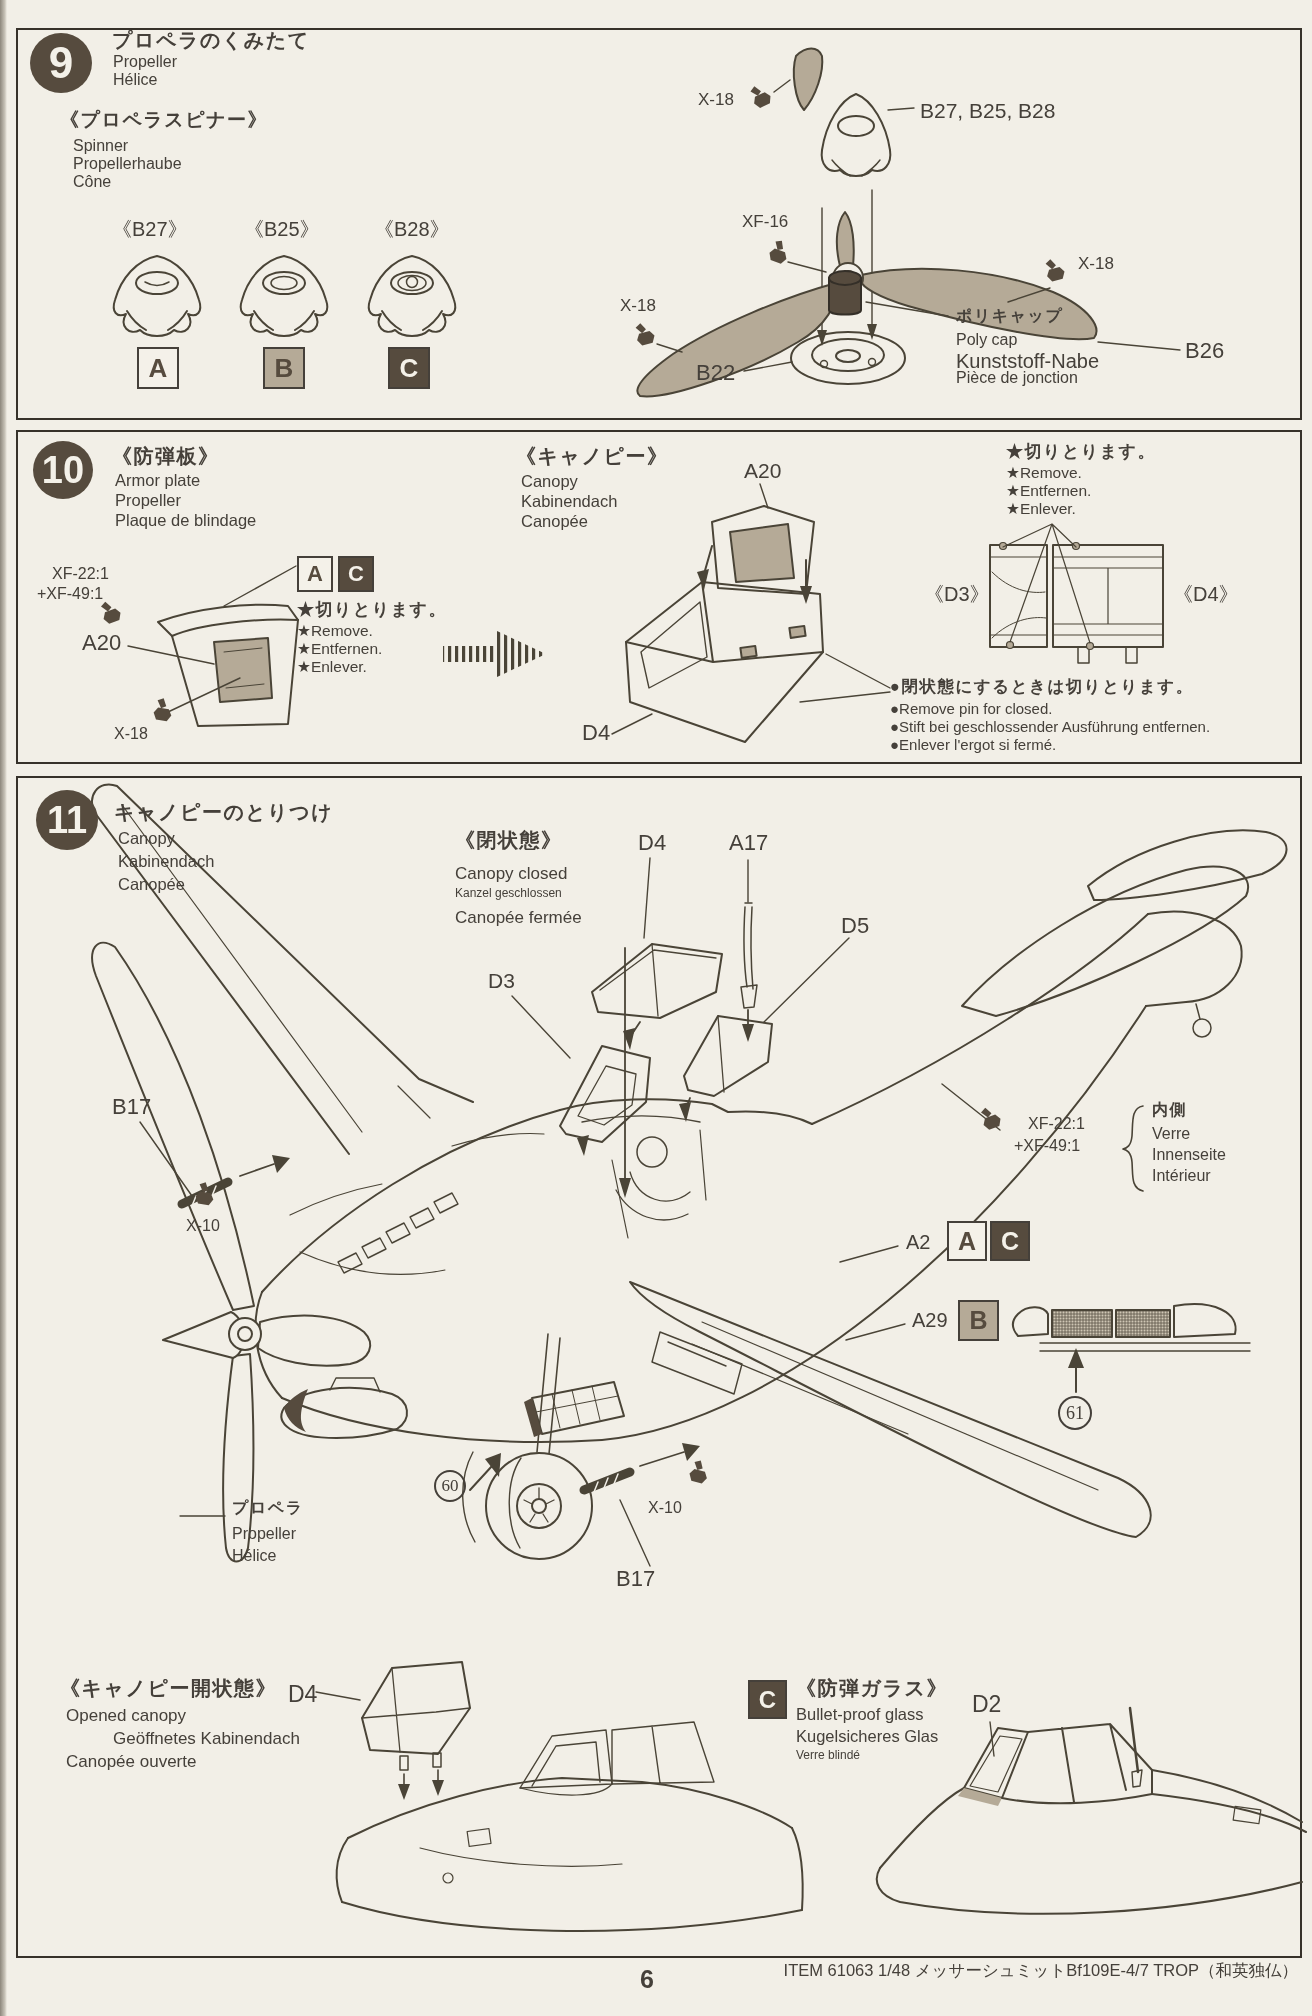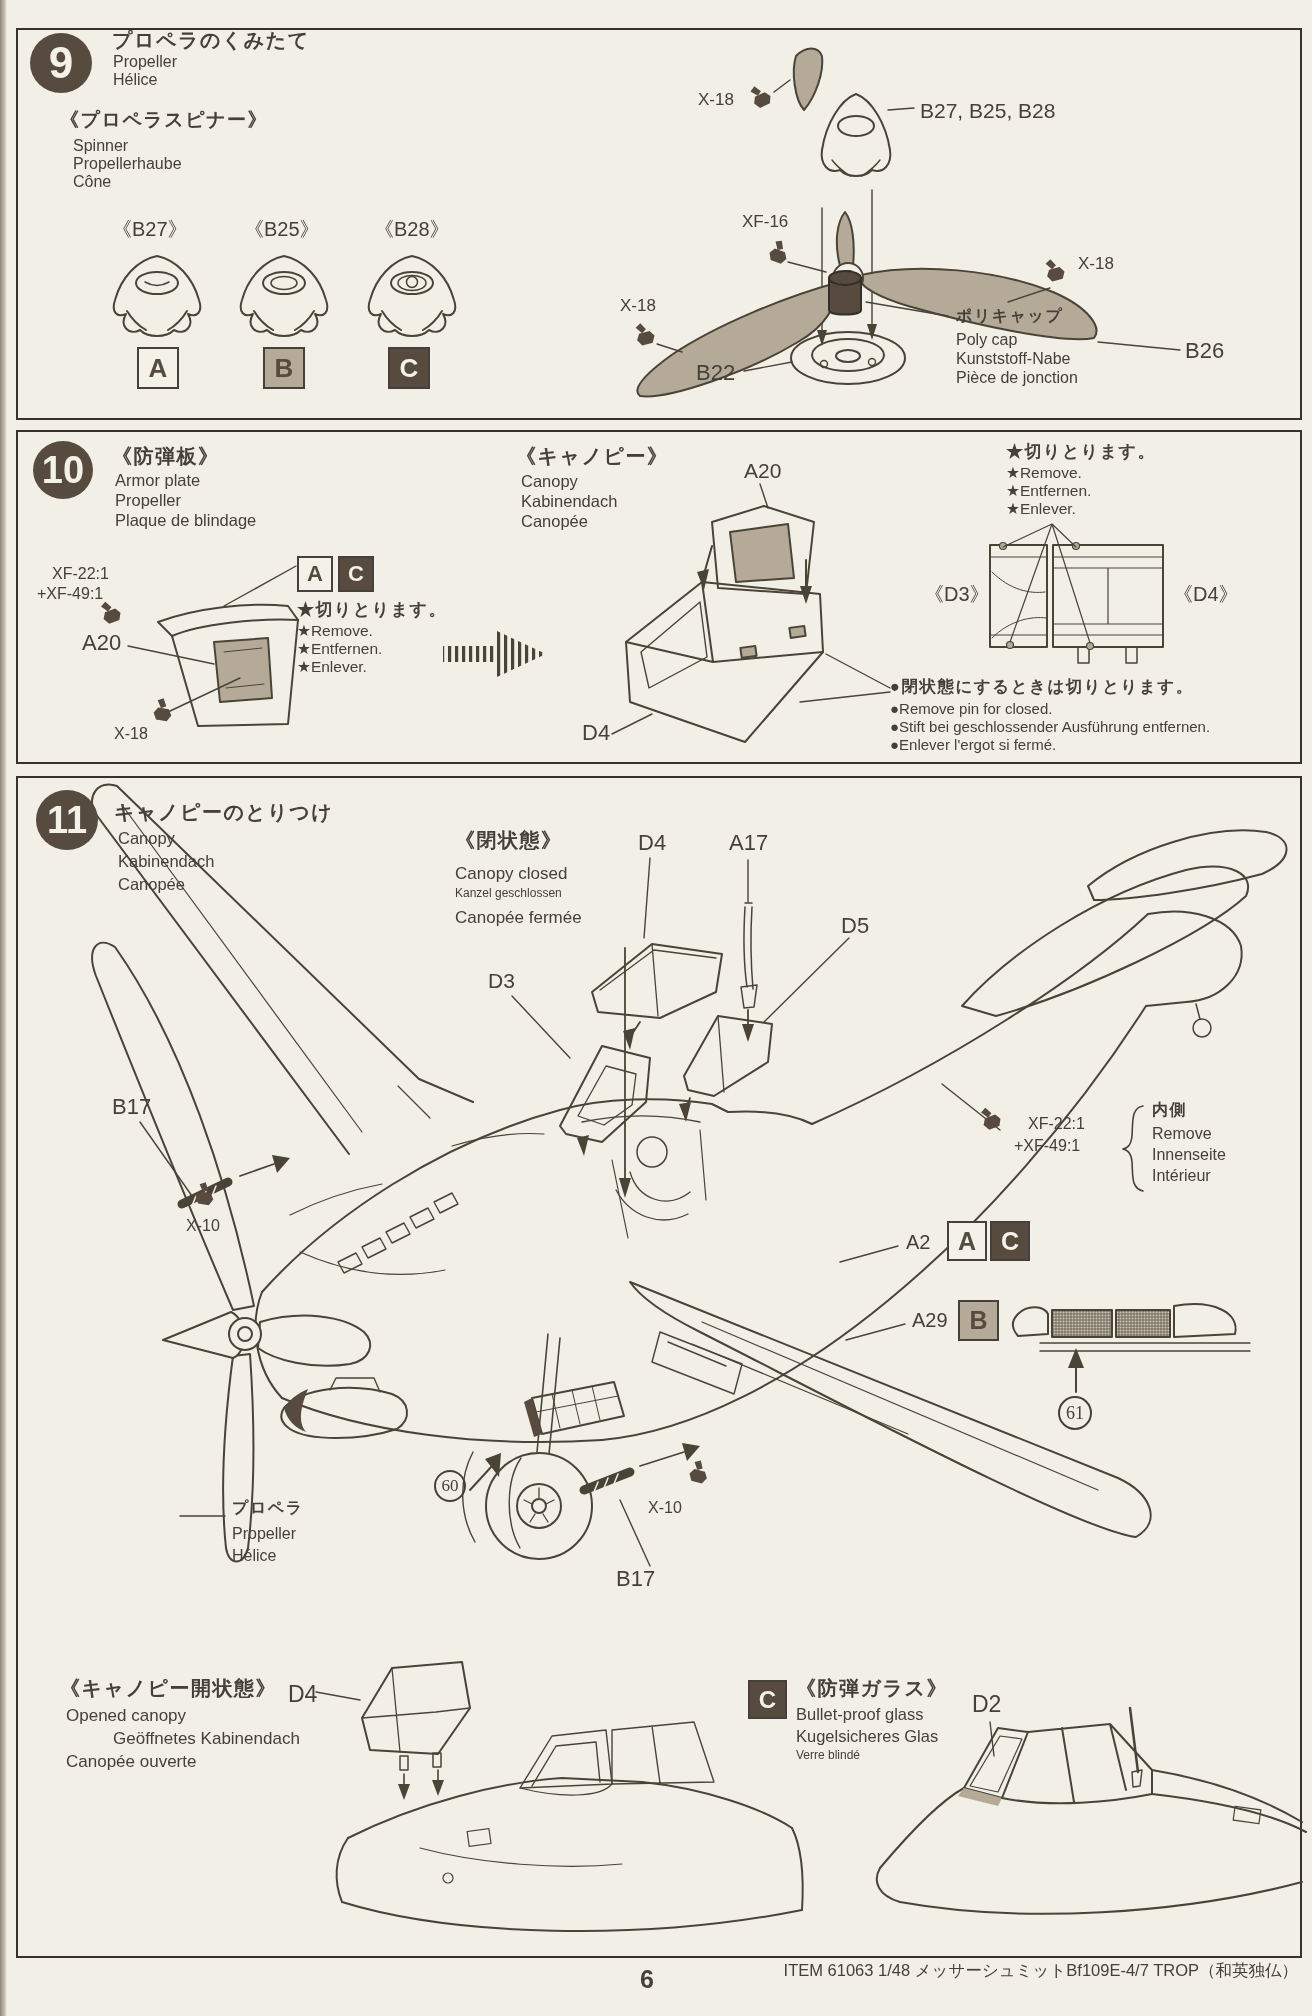--- a/index.html
+++ b/index.html
@@ -277,21 +277,21 @@
       <use href="#potshape"></use>
     </svg>
   <div class="lb" style="left:620px;top:296px;font-size:17px;">X-18</div>
   <svg class="pot" style="left:632px;top:322px;transform:rotate(-15deg);">
       <use href="#potshape"></use>
     </svg>
   <div class="lb" style="left:1185px;top:338px;font-size:22px;">B26</div>
   <div class="lb" style="left:696px;top:360px;font-size:22px;">B22</div>
   <div class="lb jpb" style="left:956px;top:306px;font-size:16px;">ポリキャップ</div>
   <div class="lb" style="left:956px;top:330px;font-size:16px;">Poly cap</div>
-  <div class="lb" style="left:956px;top:349px;font-size:16px;">Kunststoff-Nabe</div>
+  <div class="lb" style="left:956px;top:349px;font-size:20px;">Kunststoff-Nabe</div>
   <div class="lb" style="left:956px;top:368px;font-size:16px;">Pièce de jonction</div>
 
   <div class="stepcirc" style="left:33px;top:441px;width:60px;height:58px;font-size:38px;text-align:center;">
       <span>10</span>
     </div>
   <div class="lb jpb" style="left:112px;top:444px;font-size:20px;">《防弾板》</div>
   <div class="lb" style="left:115px;top:470px;font-size:16.5px;">Armor plate</div>
   <div class="lb" style="left:115px;top:490px;font-size:16.5px;">Propeller</div>
   <div class="lb" style="left:115px;top:510px;font-size:16.5px;">Plaque de blindage</div>
   <div class="lb" style="left:52px;top:564px;font-size:16px;">XF-22:1</div>
@@ -350,21 +350,21 @@
   <div class="lb" style="left:186px;top:1216px;font-size:16px;">X-10</div>
   <svg class="pot" style="left:192px;top:1182px;transform:rotate(10deg);">
       <use href="#potshape"></use>
     </svg>
   <div class="lb" style="left:1028px;top:1114px;font-size:16px;">XF-22:1</div>
   <div class="lb" style="left:1014px;top:1136px;font-size:16px;">+XF-49:1</div>
   <svg class="pot" style="left:978px;top:1106px;transform:rotate(-20deg);">
       <use href="#potshape"></use>
     </svg>
   <div class="lb jpb" style="left:1152px;top:1100px;font-size:16px;">内側</div>
-  <div class="lb" style="left:1152px;top:1124px;font-size:16px;">Remove</div>
+  <div class="lb" style="left:1152px;top:1124px;font-size:16px;">Verre</div>
   <div class="lb" style="left:1152px;top:1145px;font-size:16px;">Innenseite</div>
   <div class="lb" style="left:1152px;top:1166px;font-size:16px;">Intérieur</div>
   <div class="lb" style="left:906px;top:1230px;font-size:20px;">A2</div>
   <div class="vbox va" style="left:947px;top:1221px;width:36px;height:36px;font-size:25px;">
       <span>A</span>
     </div>
   <div class="vbox vc" style="left:990px;top:1221px;width:36px;height:36px;font-size:25px;">
       <span>C</span>
     </div>
   <div class="lb" style="left:912px;top:1308px;font-size:20px;">A29</div>

